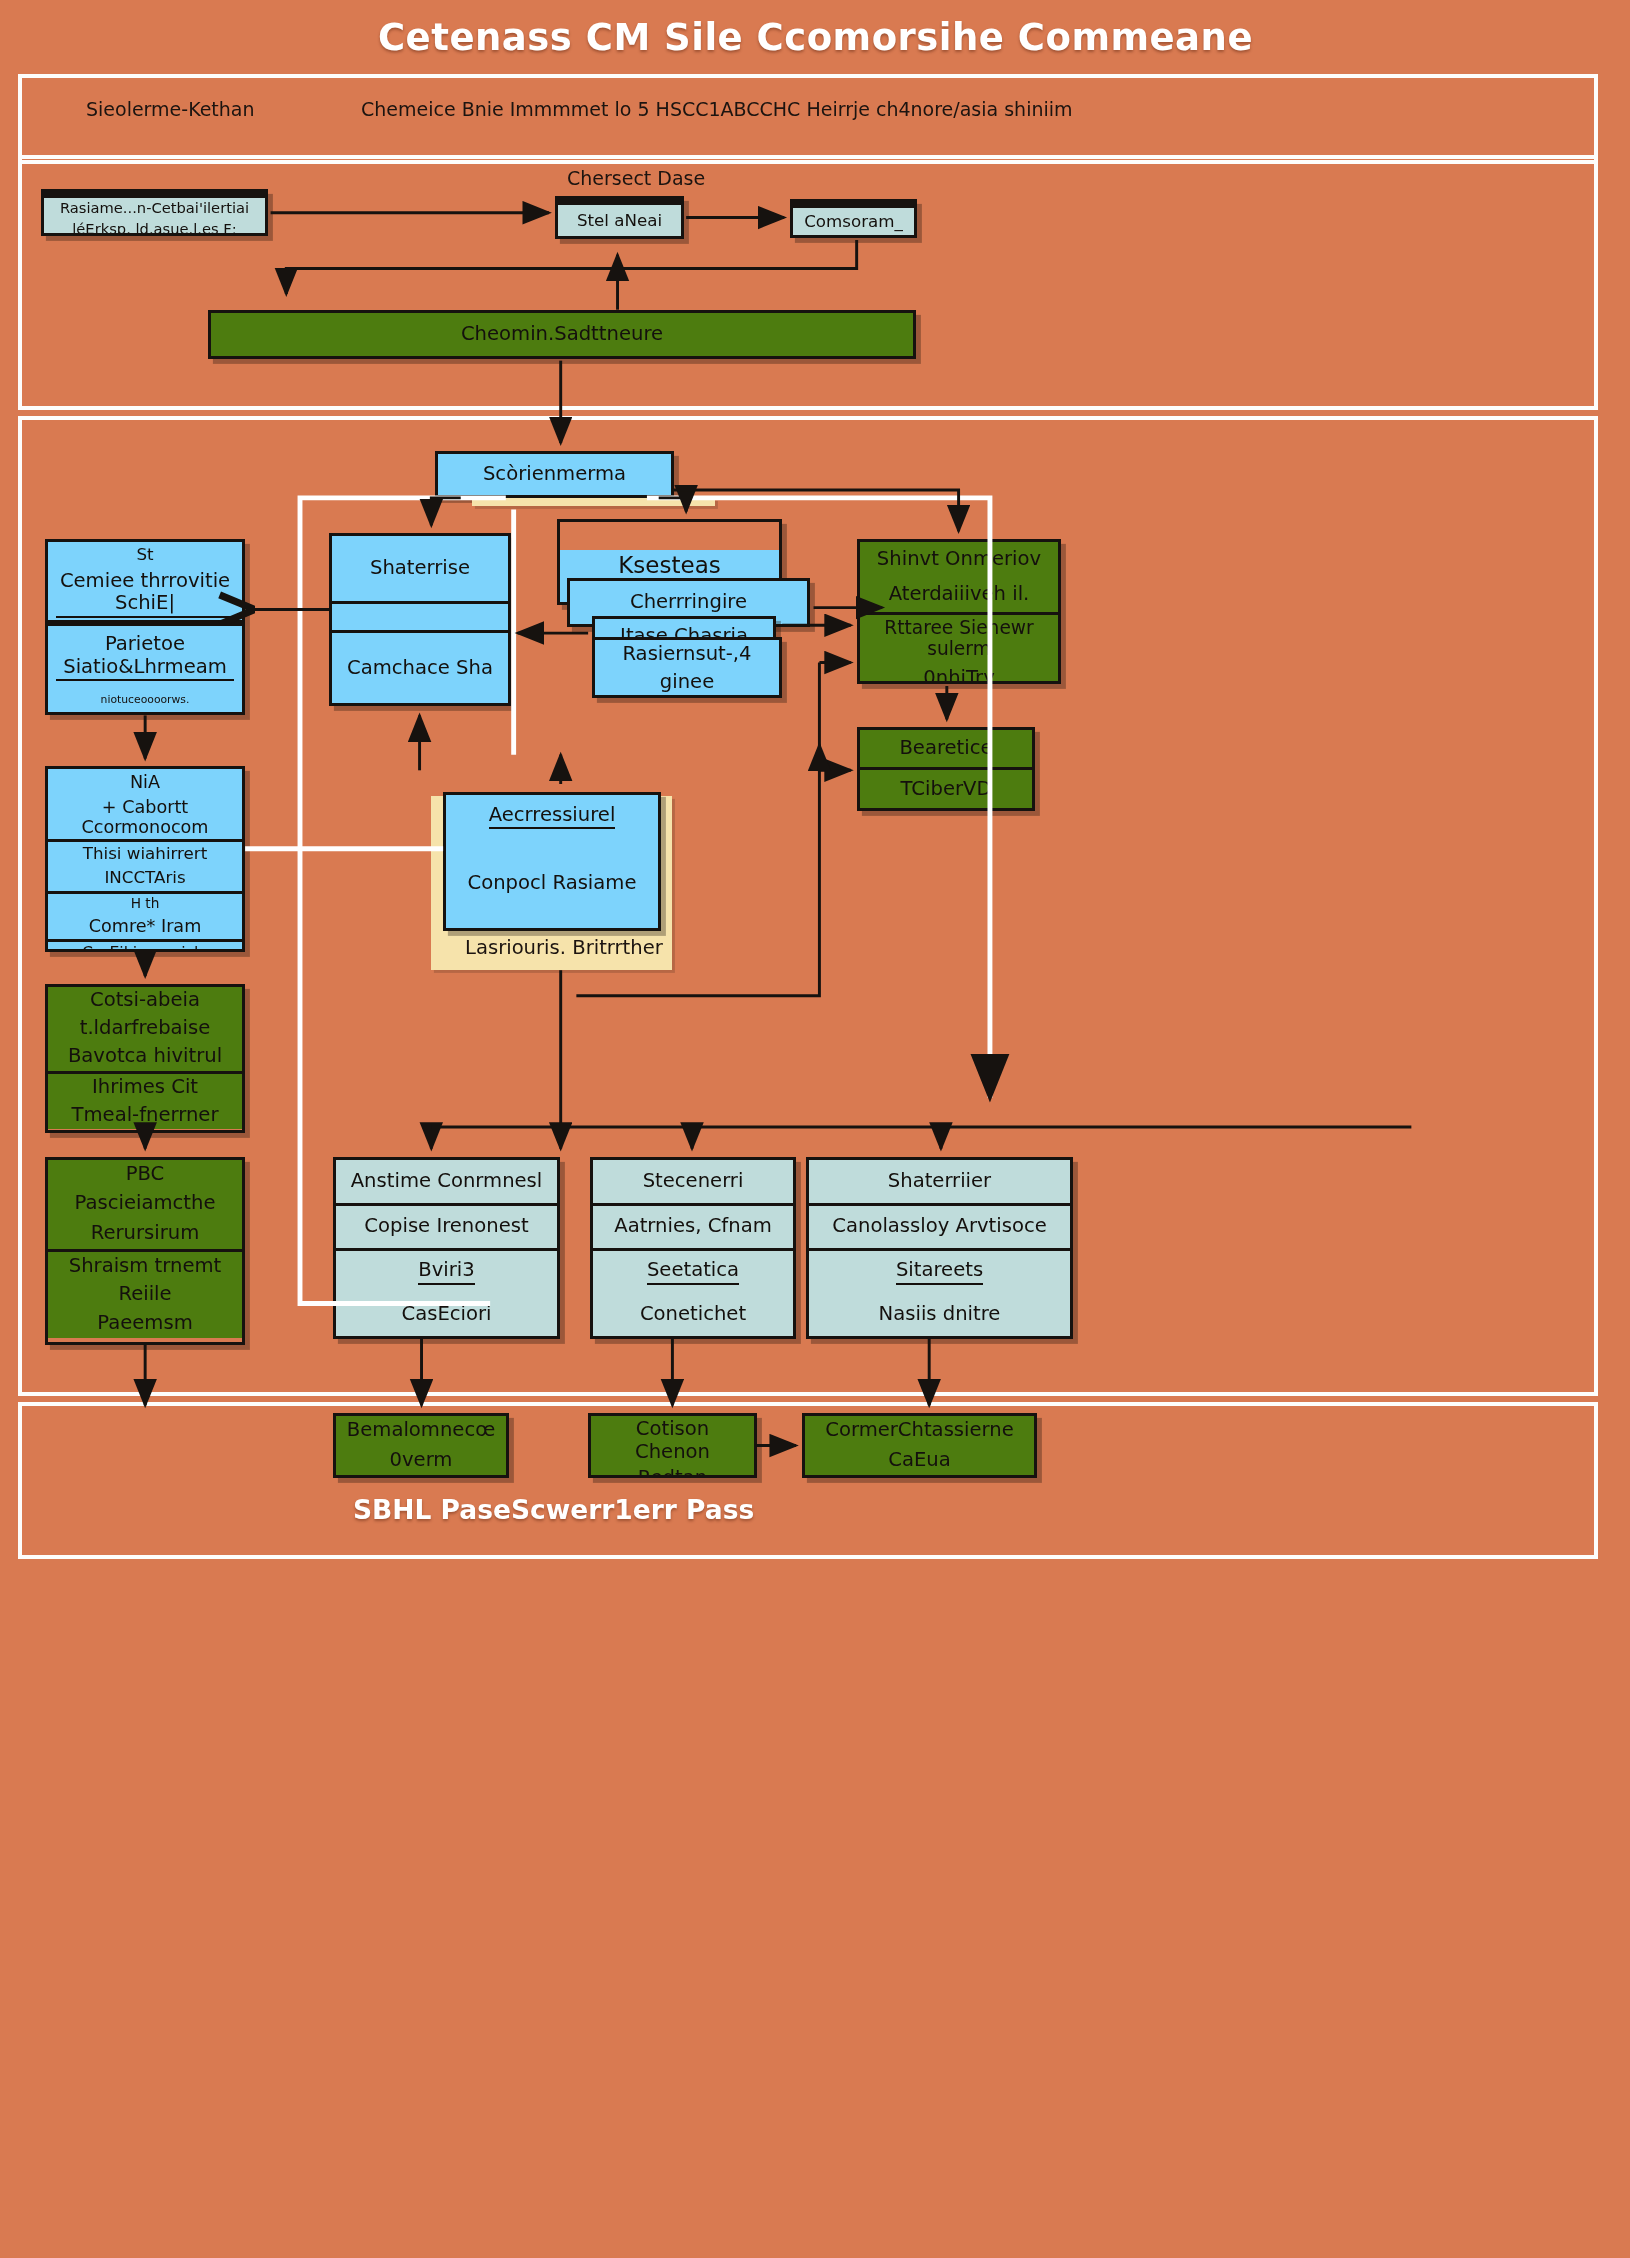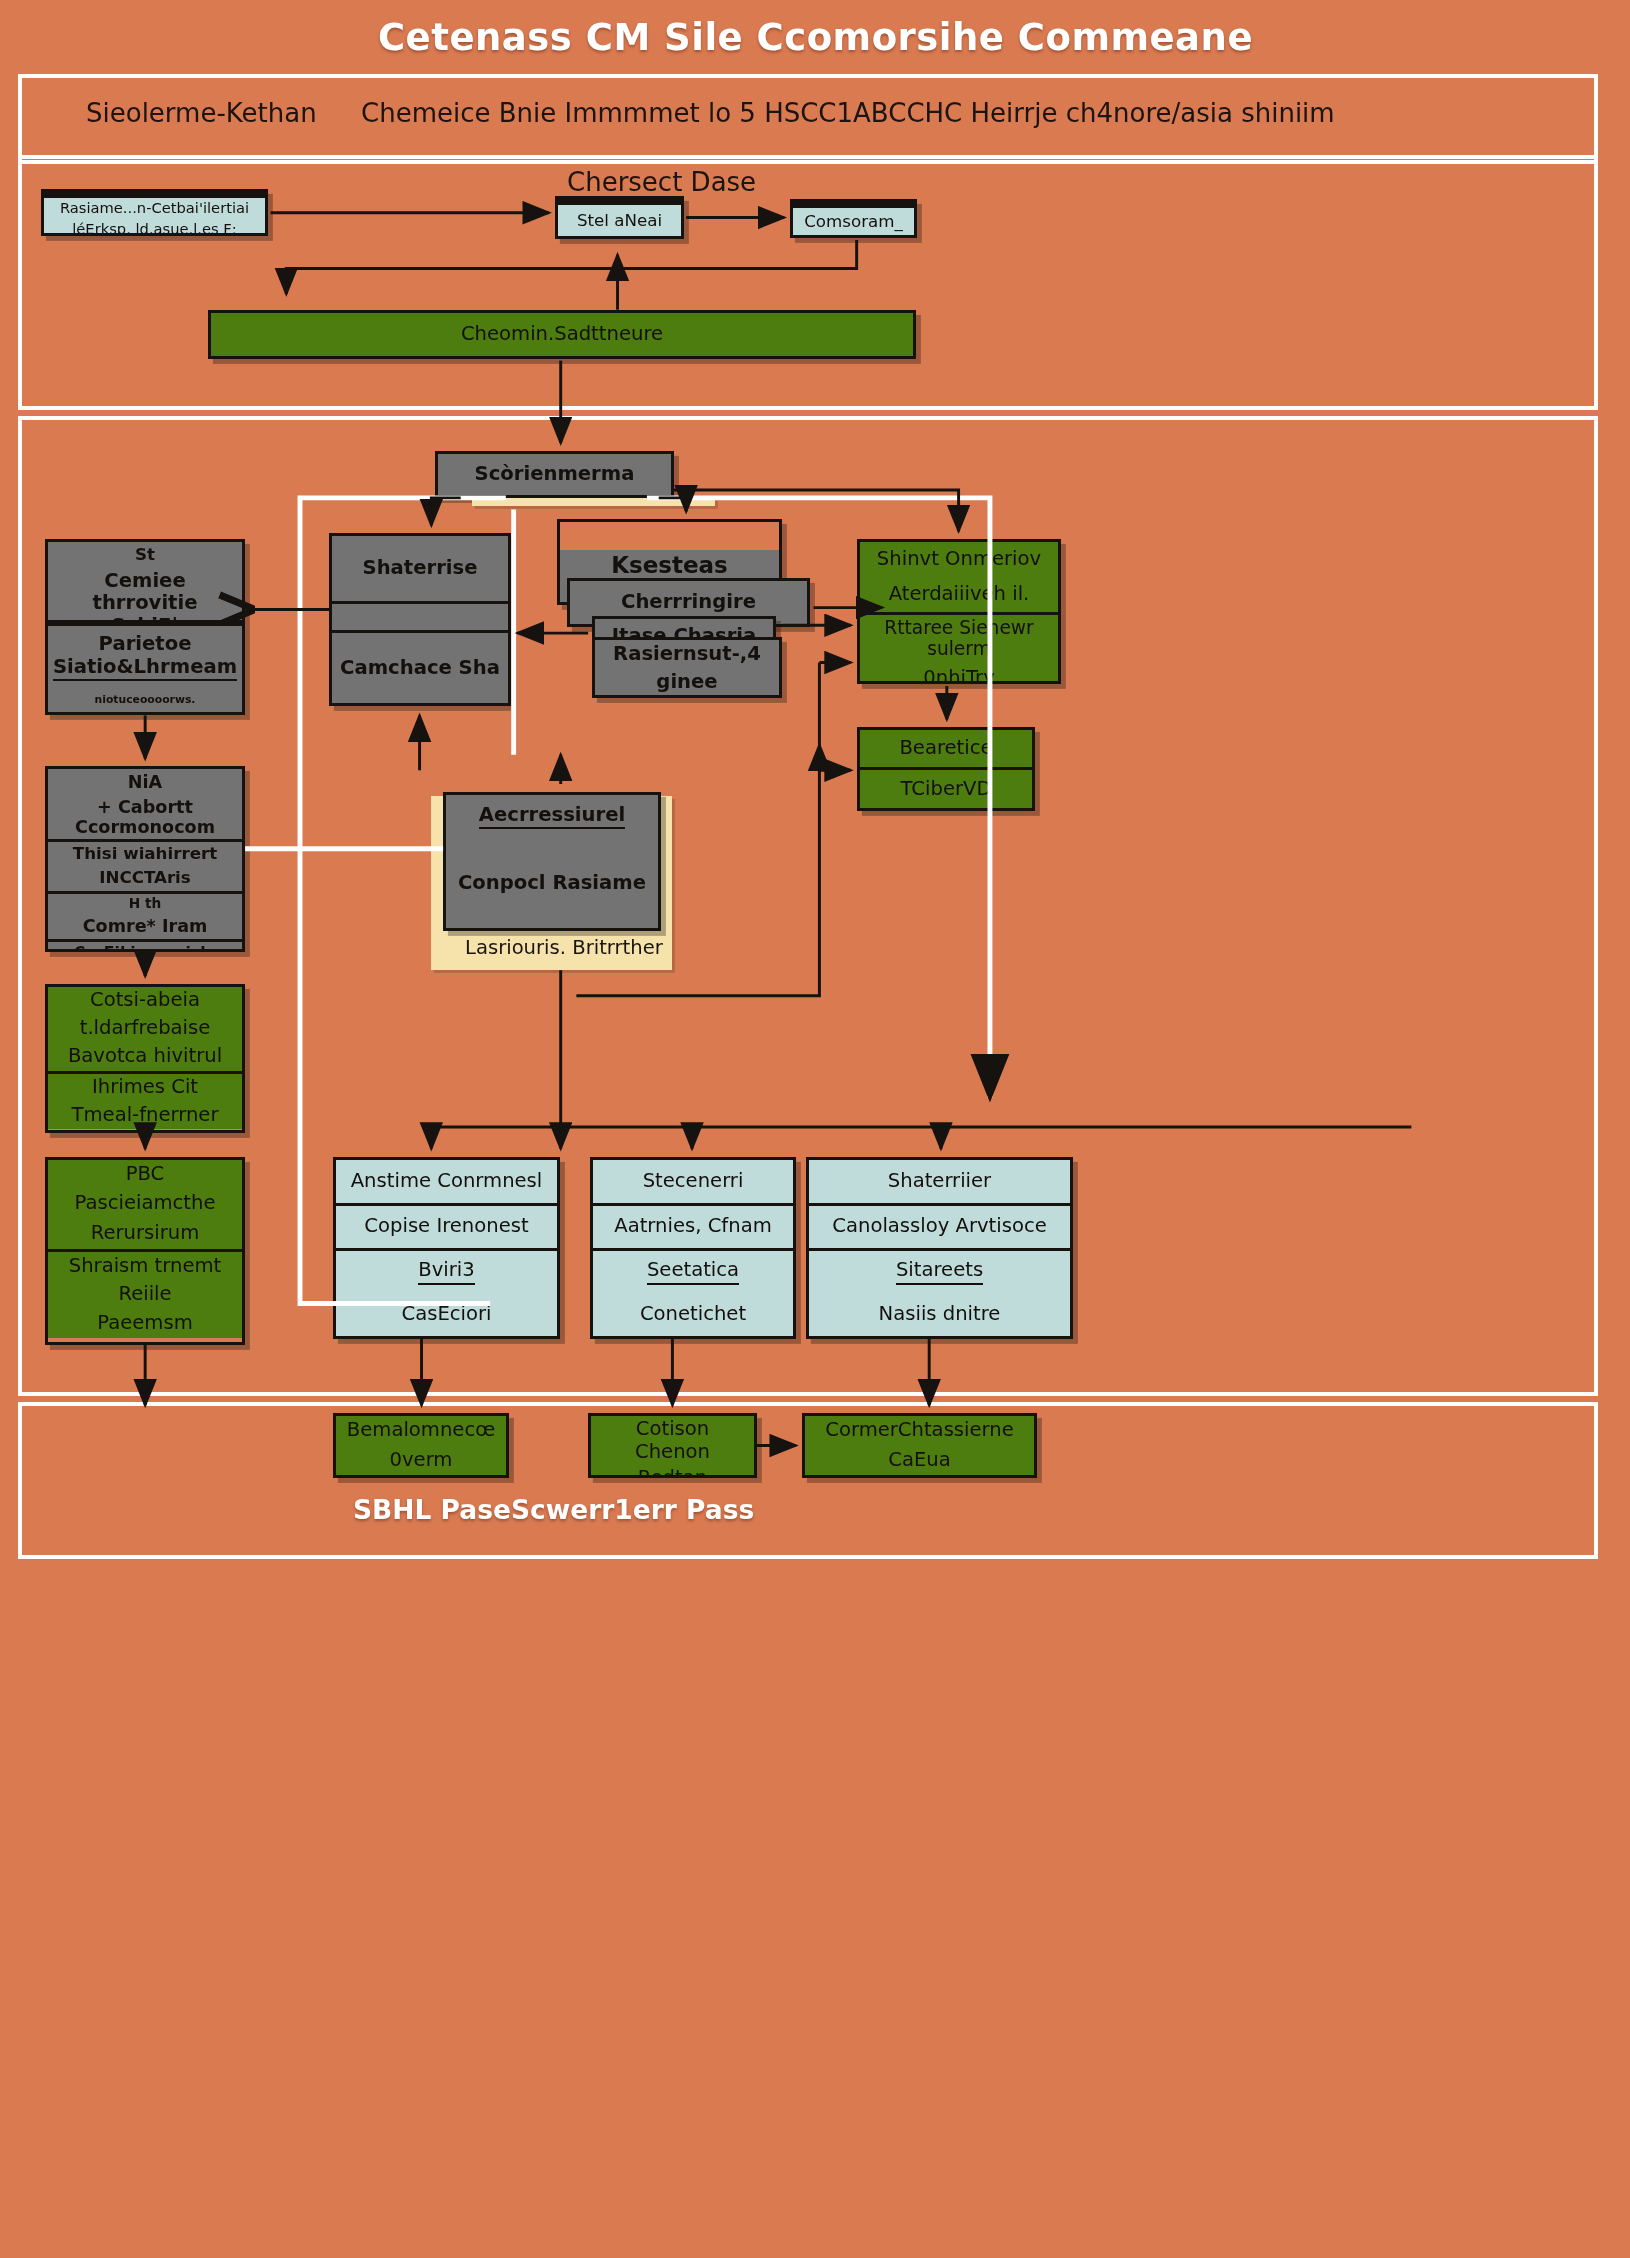--- a/index.html
+++ b/index.html
@@ -25,21 +25,21 @@
     font-weight:bold;
     letter-spacing:0.5px;
     text-shadow:0 2px 2.9px rgba(90,35,15,.45);
   }
 
   
   .frame{border:4.9px solid #fdfdfb;background:transparent;}
 
   .lane-caption{
     color:#1c1410;
-    font-size:26px;
+    font-size:19px;
     white-space:nowrap;
   }
 
   
   .band-label{
     color:#ffffff;font-size:26.5px;font-weight:bold;
     text-shadow:0 2px 2.9px rgba(90,35,15,.45);
     white-space:nowrap;
   }
 
@@ -59,21 +59,21 @@
     color:#14100d;
     line-height:1.15;
     box-sizing:border-box;
   }
   .node .row + .row{border-top:3.9px solid #16120f;}
   .node .row.nosep{border-top:none;}
   .node .row.underline span{
     border-bottom:2px solid #14100d;padding-bottom:1px;
   }
   .node.teal  .row{background:#bfdcdb;}
-  .node.cream .row{background:#737373;font-weight:bold;}
+  .node.cream .row{background:#7dd3fc;}
   .node.white .row{background:#4d7c0f;}
 
   .node.hdrbar{border-top:9.8px solid #16120f;}
 
   
   .ghost{
     background:#f6e3ab;
     box-shadow:2.9px 2.9px 0 rgba(25,15,10,.18);
     border:none;
   }

